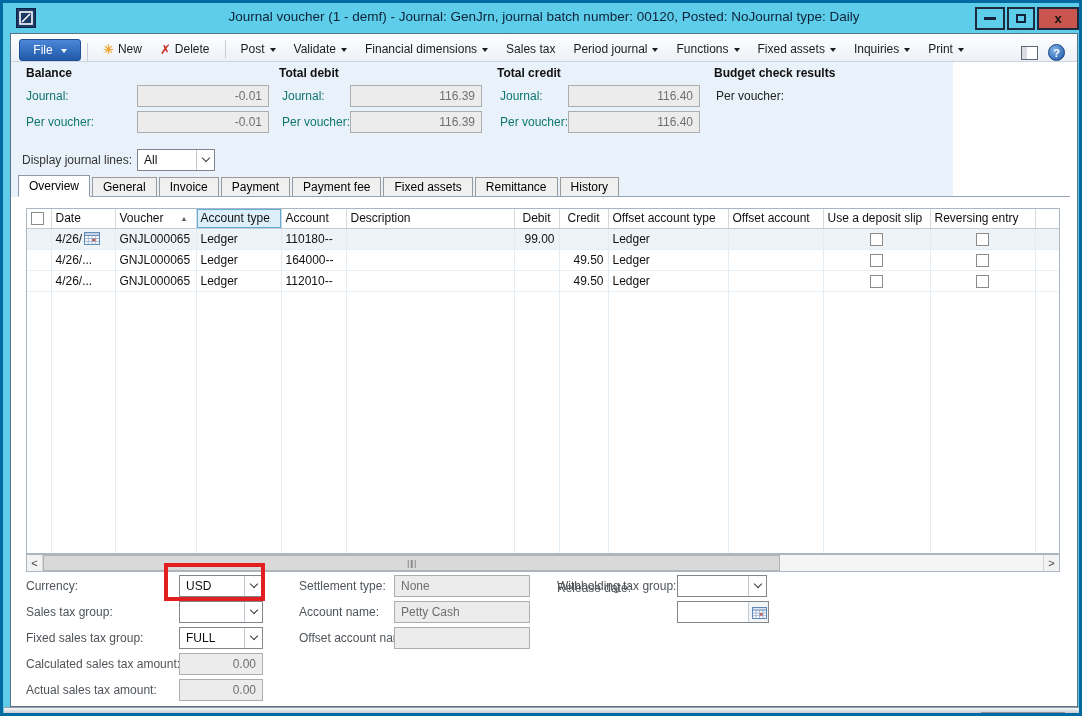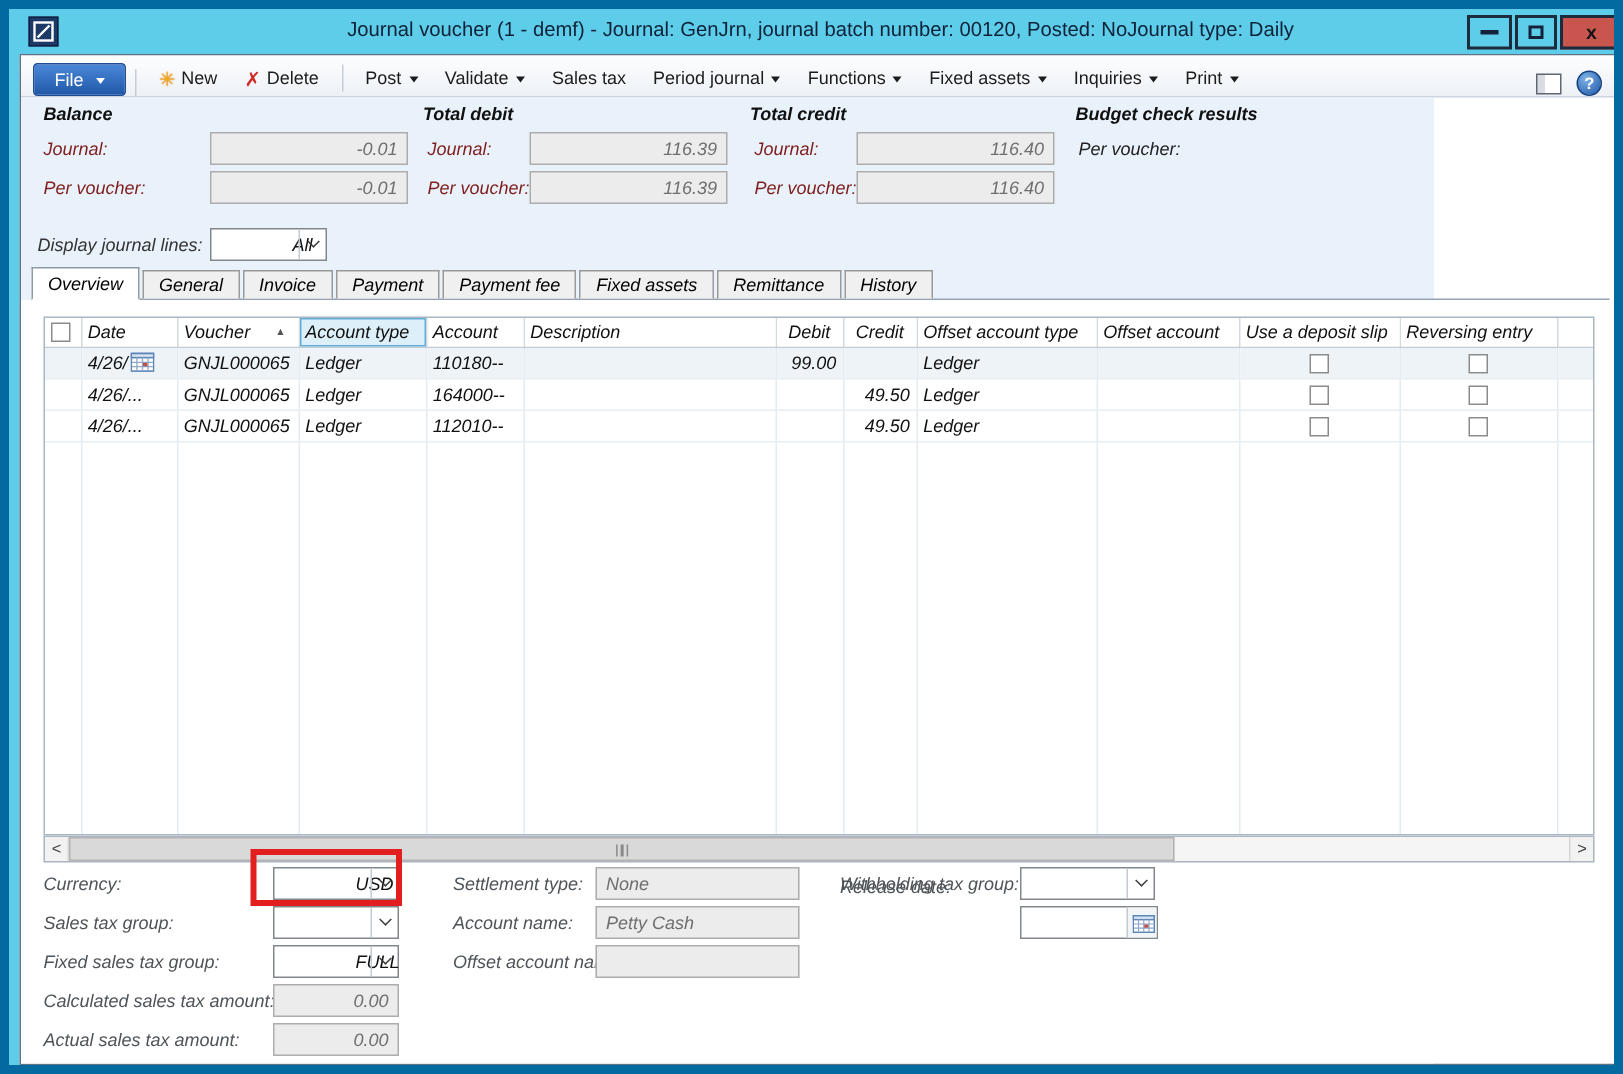--- a/index.html
+++ b/index.html
@@ -1,17 +1,17 @@
 <!DOCTYPE html>
 <html><head>
 <meta charset="utf-8">
 <style>
   * { margin:0; padding:0; box-sizing:border-box; }
   html,body { width:1082px; height:716px; font-family:"Liberation Sans","DejaVu Sans",sans-serif; }
-  #stage { position:relative; width:1082px; height:716px; background:#5ecdea; border:6px solid #0369a1; overflow:hidden; }
+  #stage { position:relative; width:1082px; height:716px; background:#5ecdea; border:3px solid #0369a1; overflow:hidden; }
 
   
   .titlebar { position:absolute; left:1px; top:0; width:1080px; height:30px; }
   .app-icon { position:absolute; left:12px; top:5px; width:20px; height:20px; background:#1d3a66; border:1px solid #0e2344; display:flex; align-items:center; justify-content:center; }
   .title-text { position:absolute; left:0; right:0; top:6px; text-align:center; font-size:13.5px; color:#0d2238; }
   .winbtn { position:absolute; top:4px; height:23px; border:2px solid #1d2b3f; display:flex; align-items:center; justify-content:center; }
   .btn-min { left:971px; width:30px; background:#5ecdea; }
   .btn-max { left:1003px; width:28px; background:#5ecdea; }
   .btn-close { left:1033px; width:42px; background:#c9564e; color:#141414; font-weight:bold; font-size:13px; }
   .min-glyph { width:12px; height:3px; background:#14233a; }
@@ -28,30 +28,30 @@
   .tb-sep { width:1px; height:18px; background:#c6cdd6; margin:0 6px; }
   .tb-item { display:flex; align-items:center; padding:0 9px; height:24px; white-space:nowrap; cursor:default; }
   .tb-ic { margin-right:4px; font-size:13px; line-height:1; }
   .tb-ic.new { color:#f6a623; text-shadow:0 0 1px #d07f00; }
   .tb-ic.delete { color:#cf2b25; font-weight:bold; }
   .tb-right { margin-left:auto; display:flex; align-items:center; gap:10px; margin-right:12px; }
   .layout-ic { width:17px; height:14px; border:1px solid #5f6670; background:linear-gradient(to right,#d9dde3 5px,#ffffff 5px); }
   .help-ic { width:17px; height:17px; border-radius:50%; border:1px solid #14407e; background:radial-gradient(circle at 35% 30%,#7fb3e8,#1d55a6); color:#fff; font-size:11px; font-weight:bold; display:flex; align-items:center; justify-content:center; }
 
   
-  .content { position:absolute; left:0; top:28px; width:942px; height:644px; background:#e9f2fa;font-style:italic; }
+  .content { position:absolute; left:0; top:28px; width:942px; height:644px; background:#e9f2fa; }
   .grp-title { position:absolute; font-size:12px; font-weight:bold; color:#111; }
-  .fld-label { position:absolute; font-size:12px; color:#7f1d1d; height:22px; line-height:22px; }
+  .fld-label { position:absolute; font-size:12px; color:#0f766e; height:22px; line-height:22px; }
   .fld-label.dark { color:#4f5459; }
   .ro-input { position:absolute; height:22px; background:#ececec; border:1px solid #adadad; font-size:12px; color:#6f6f6f; line-height:20px; }
   .ro-input.num { text-align:right; padding-right:6px; }
   .ro-input.txt { text-align:left; padding-left:6px; }
 
   .combo { position:absolute; height:22px; background:#fff; border:1px solid #82878c; font-size:12px; color:#111; }
-  .combo .val { position:absolute; left:6px; top:0; line-height:20px;margin-left:48px; }
+  .combo .val { position:absolute; left:6px; top:0; line-height:20px; }
   .combo .arr { position:absolute; right:0; top:0; width:18px; height:100%; border-left:1px solid #c3cad1; display:flex; align-items:center; justify-content:center; }
   .chev { width:6px; height:6px; border-right:1.6px solid #3a3a3a; border-bottom:1.6px solid #3a3a3a; transform:rotate(45deg); position:relative; top:-2px; }
 
   
   .tabstrip { position:absolute; left:7px; top:114px; width:1052px; height:21px; display:flex; align-items:flex-end; border-bottom:1px solid #95a3b1; }
   .tab { height:19px; padding:0 10px; font-size:12px; line-height:18px; background:#f0f0f0; border:1px solid #9a9a9a; border-bottom:none; margin-right:2px; color:#000000; }
   .tab.active { height:22px; line-height:21px; background:#fff; border:1px solid #8d9aa7; border-bottom:1px solid #fff; margin-bottom:-1px; font-size:12px; }
   .tabpage { position:absolute; left:0; top:135px; width:1066px; height:509px; background:#fff; }
 
   
@@ -126,20 +126,24 @@
             <span class="tb-ic delete">✗</span>
             <span>Delete</span>
           </div>
           <span class="tb-sep"></span>
           <div class="tb-item">
             <span>Post</span>
             <span class="dd-arrow"></span>
           </div>
           <div class="tb-item">
             <span>Validate</span>
+            <span class="dd-arrow"></span>
+          </div>
+          <div class="tb-item">
+            <span>Financial dimensions</span>
             <span class="dd-arrow"></span>
           </div>
           <div class="tb-item">
             <span>Sales tax</span>
           </div>
           <div class="tb-item">
             <span>Period journal</span>
             <span class="dd-arrow"></span>
           </div>
           <div class="tb-item">

